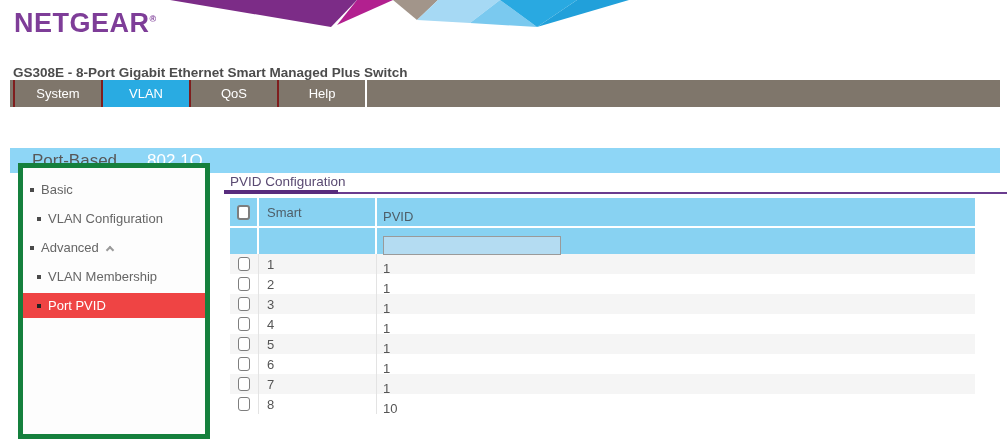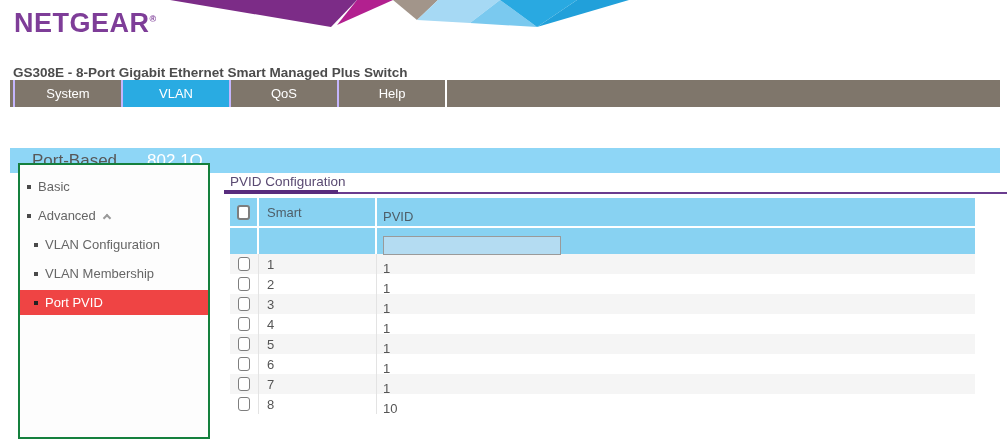--- a/index.html
+++ b/index.html
@@ -14,35 +14,35 @@
           color:#7e3d98; letter-spacing:.5px; }
   .logo sup { font-size:9px; vertical-align:super; }
 
   
   .device-title { position:absolute; left:13px; top:53px; font-size:13.5px;
                   font-weight:bold; color:#4c4c4c;margin-top:12px; }
 
   
   .nav { position:absolute; left:10px; top:80px; width:990px; height:27px;
          background:#7f766b; display:flex; }
-  .nav .tab { width:108px; height:27px; line-height:27px; text-align:center;
-              color:#fff; font-size:13px; border-left:2px solid #c4b5fd; cursor:default; }
+  .nav .tab { width:88px; height:27px; line-height:27px; text-align:center;
+              color:#fff; font-size:13px; border-left:2px solid #7f1d1d; cursor:default; }
   .nav .tab:first-child { margin-left:3px; }
   .nav .tab.active { background:#29abe2; }
   .nav .filler { flex:1; border-left:2px solid #fff; }
 
   
   .subnav { position:absolute; left:10px; top:108px; width:990px; height:25px;
             background:#8ed6f6; display:flex; align-items:center; font-size:17px;margin-top:40px; }
   .subnav .sub-item { margin-left:22px; color:#575757; }
   .subnav .sub-item.active { margin-left:30px; color:#ffffff; }
 
   
   .sidebar { position:absolute; left:18px; top:163px; width:192px; height:276px;
-             background:#fdfdfd; border:2px solid #15803d; padding-top:9px; }
+             background:#fdfdfd; border:5px solid #15803d; padding-top:9px; }
   .side-item { height:25px; line-height:25px; display:flex; align-items:center;
                margin-bottom:4px; font-size:13px; color:#666; cursor:default; }
   .side-item.lvl1 { padding-left:7px; }
   .side-item.lvl2 { padding-left:14px; }
   .side-item.selected { background:#ef4444; color:#fff; }
   .bullet { width:4px; height:4px; background:#4a4a4a; margin-right:7px; flex:0 0 auto; }
   .side-item.selected .bullet { background:#222; }
   .chev-up { width:6px; height:6px; border-left:2px solid #9a9a9a; border-top:2px solid #9a9a9a;
              transform:rotate(45deg); margin-left:8px; margin-top:4px; }
 
@@ -102,28 +102,28 @@
 <div class="subnav">
   <div class="sub-item">Port-Based</div>
   <div class="sub-item active">802.1Q</div>
 </div>
 
 <div class="sidebar">
   <div class="side-item lvl1">
     <span class="bullet"></span>
     <span>Basic</span>
   </div>
+  <div class="side-item lvl2">
+    <span class="bullet"></span>
+    <span>VLAN Configuration</span>
+  </div>
   <div class="side-item lvl1">
     <span class="bullet"></span>
     <span>Advanced</span>
     <span class="chev-up"></span>
-  </div>
-  <div class="side-item lvl2">
-    <span class="bullet"></span>
-    <span>VLAN Configuration</span>
   </div>
   <div class="side-item lvl2">
     <span class="bullet"></span>
     <span>VLAN Membership</span>
   </div>
   <div class="side-item lvl2 selected">
     <span class="bullet"></span>
     <span>Port PVID</span>
   </div>
 </div>

